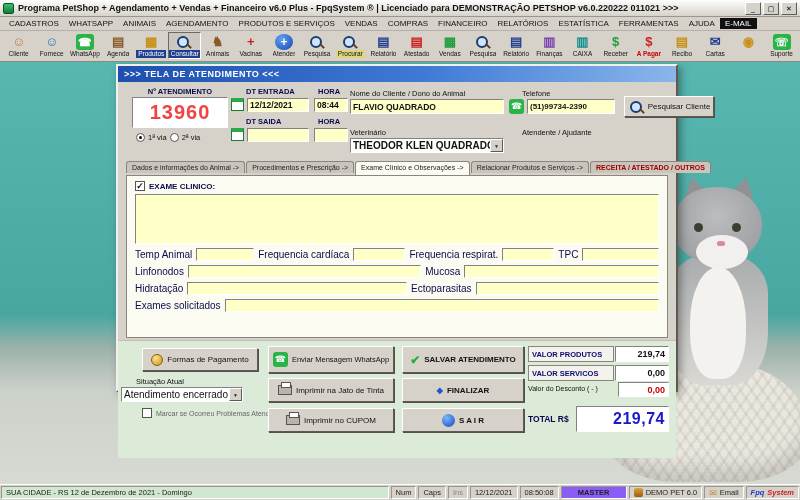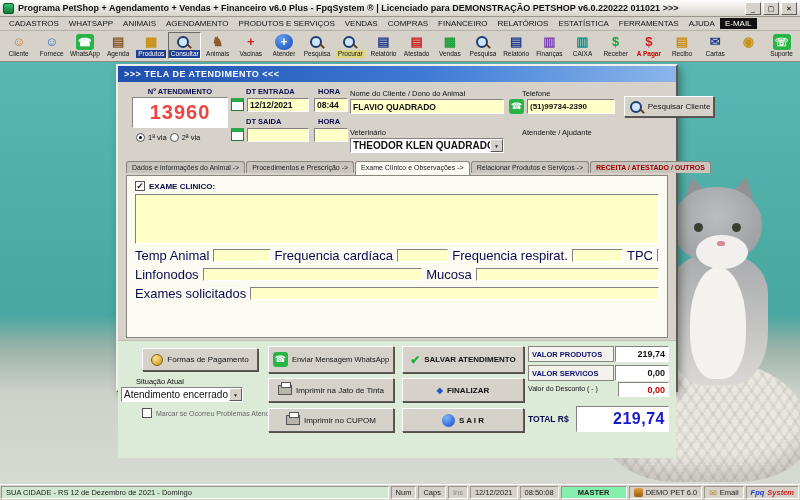--- a/index.html
+++ b/index.html
@@ -78,42 +78,42 @@
 
   .tabs { position:absolute; left:8px; top:79px; display:flex; z-index:2; }
   .tab { font-size:7px; padding:2px 5px; background:#c9c5bd; border:1px solid #8a867e; border-bottom:none; border-radius:3px 3px 0 0; margin-right:1px; color:#222; white-space:nowrap; cursor:pointer; }
   .tab.active { background:#fbfbf1; padding-bottom:4px; margin-bottom:-2px; }
   .tab.tab-red { color:#a00000; font-weight:bold; }
   .tab-panel { position:absolute; left:8px; top:93px; width:542px; height:163px; background:#fbfbf1; border:1px solid #8a867e; z-index:1; padding:5px 8px; }
   .check-row { display:flex; align-items:center; gap:4px; font-size:8px; color:#0a0a50; font-weight:bold; }
   .checkbox { width:10px; height:10px; background:#fff; border:1px solid #555; font-size:9px; line-height:9px; text-align:center; color:#111; font-weight:bold; cursor:pointer; }
   .notes { height:50px; background:#ffffc8; border:1px solid; border-color:#828282 #fff #fff #828282; margin-top:3px; cursor:text; }
   .exam-row { display:flex; align-items:center; gap:4px; margin-top:4px; }
-  .exam-lbl { font-size:13px; color:#0a0a50; white-space:nowrap; }
+  .exam-lbl { font-size:10px; color:#0a0a50; white-space:nowrap; }
   .exam-field { height:13px; background:#ffffc8; border:1px solid; border-color:#828282 #fff #fff #828282; cursor:text; }
   .w1{width:58px} .w2{width:52px} .f1{flex:1} .f12{flex:1.2}
 
   .bottom-area { position:absolute; left:0; right:0; top:258px; bottom:0; background:#dcead8; border-top:1px solid #c2beb6; }
   .coin-icon { width:12px; height:12px; border-radius:50%; background:radial-gradient(circle at 35% 30%,#ffe28a,#c8901c); border:1px solid #8a6010; }
   .check-icon { color:#1fae3a; font-size:12px; font-weight:bold; }
   .printer-icon { width:14px; height:10px; background:#b9b5ad; border:1px solid #555; position:relative; }
   .printer-icon::before { content:""; position:absolute; left:2px; top:-4px; width:8px; height:4px; background:#fff; border:1px solid #555; }
   .exit-icon { width:13px; height:13px; border-radius:50%; background:radial-gradient(circle at 35% 30%,#7ab6ff,#1545c0); }
   .flag-icon { color:#2255cc; font-size:8px; }
   .vlabel { position:absolute; height:16px; background:#f4f2ec; border:1px solid #8a867e; color:#0a0a70; font-weight:bold; font-size:7.5px; display:flex; align-items:center; padding:0 3px; white-space:nowrap; }
   .vvalue { position:absolute; background:#fff; border:1px solid; border-color:#828282 #fff #fff #828282; font-size:9px; font-weight:bold; color:#111; display:flex; align-items:center; justify-content:flex-end; padding:0 3px; }
   .red { color:#c80000; }
   .total-val { font-size:16px; color:#1818cc; letter-spacing:.5px; }
   .gray-lbl { position:absolute; font-size:7px; color:#666; display:flex; align-items:center; gap:4px; }
 
   
   .statusbar { height:16px; display:flex; background:#d6d2ca; border-top:1px solid #fff; font-size:7.5px; align-items:stretch; flex:0 0 auto; }
   .seg { border:1px solid; border-color:#9a968e #fff #fff #9a968e; margin:1px; display:flex; align-items:center; padding:0 4px; white-space:nowrap; color:#222; gap:3px; }
   .seg-left { flex:1; background:#cfe8cf; overflow:hidden; }
-  .seg-master { background:#86efac; font-weight:bold; min-width:66px; justify-content:center; }
+  .seg-master { background:#8b5cf6; font-weight:bold; min-width:66px; justify-content:center; }
   .seg-ico { width:9px; height:9px; background:linear-gradient(#e0a040,#9a5c10); border-radius:2px; }
   .env { color:#b58a2a; font-size:9px; }
   .brand-fpq { color:#1a3acc; font-weight:bold; font-style:italic; }
   .brand-sys { color:#cc2222; font-weight:bold; font-style:italic; }
 </style>
 </head>
 <body>
 
 <div class="screen">
 
@@ -364,20 +364,26 @@
             <span class="exam-lbl">TPC</span>
             <span class="exam-field f1"></span>
           </div>
           <div class="exam-row">
             <span class="exam-lbl">Linfonodos</span>
             <span class="exam-field f12"></span>
             <span class="exam-lbl">Mucosa</span>
             <span class="exam-field f1"></span>
           </div>
           <div class="exam-row">
+            <span class="exam-lbl">Hidratação</span>
+            <span class="exam-field f12"></span>
+            <span class="exam-lbl">Ectoparasitas</span>
+            <span class="exam-field f1"></span>
+          </div>
+          <div class="exam-row">
             <span class="exam-lbl">Exames solicitados</span>
             <span class="exam-field f1"></span>
           </div>
         </div>
 
         <div class="bottom-area"></div>
 
         <div class="btn" style="left:24px;top:266px;width:116px;height:23px">
           <span class="coin-icon"></span>
           <span>Formas de Pagamento</span>

